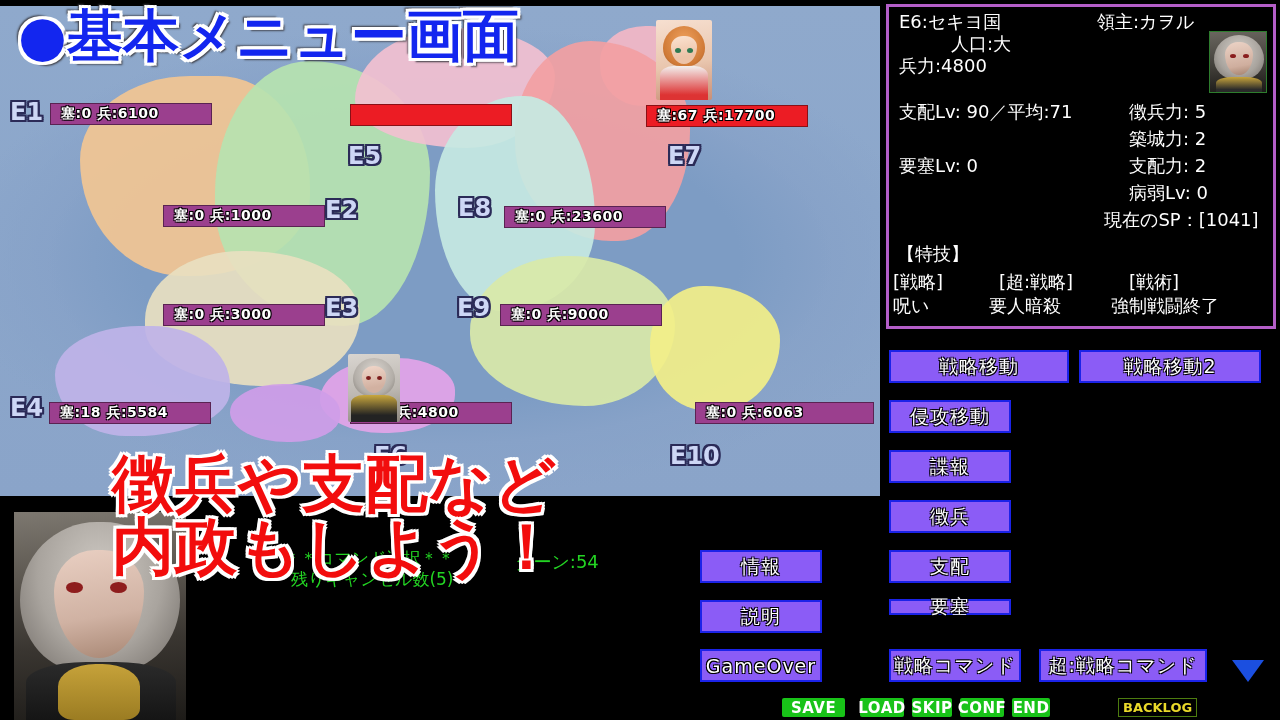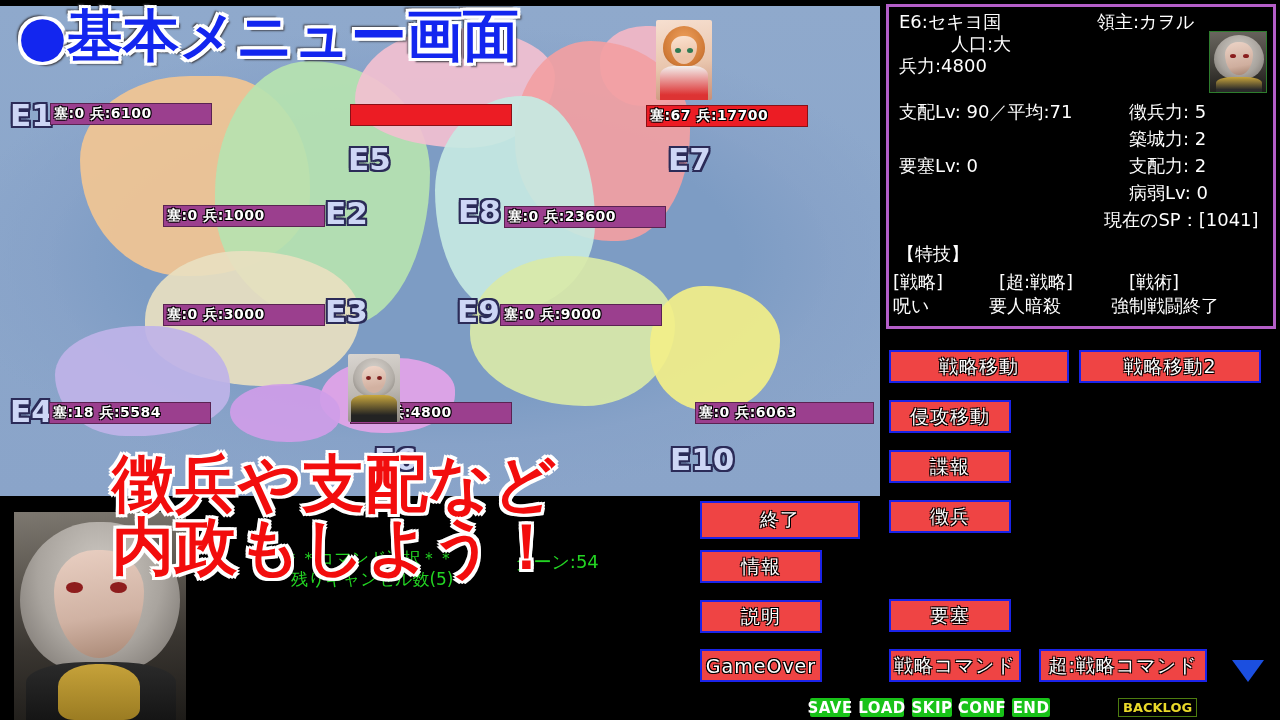--- a/index.html
+++ b/index.html
@@ -40,36 +40,36 @@
          border-radius: 42% 58% 50% 46% / 48% 44% 58% 50%; }
   .lm10{ left: 320px; top: 352px; width: 135px; height: 75px; background:#e3a4e8;
          border-radius: 54% 44% 50% 48% / 56% 44% 52% 46%; }
   .lm11{ left: 230px; top: 378px; width: 110px; height: 58px; background:#cf9de8;
          border-radius: 50% 50% 46% 54% / 50% 50% 46% 54%; }
   .lm12{ left: 600px; top: 20px; width: 95px; height: 80px; background:#f3b7c6;
          border-radius: 50% 48% 52% 46% / 44% 56% 48% 52%; }
 
   
   .terr-label {
-    position: absolute; color: #cdd6f5; font-size: 31px; font-weight: bold;
+    position: absolute; color: #cdd6f5; font-size: 24px; font-weight: bold;
     letter-spacing: 0px; line-height: 1;
     text-shadow:
       -2px -2px 0 #2b2b58, 2px -2px 0 #2b2b58, -2px 2px 0 #2b2b58, 2px 2px 0 #2b2b58,
       0 -2px 0 #2b2b58, 0 2px 0 #2b2b58, -2px 0 0 #2b2b58, 2px 0 0 #2b2b58;
     font-family: "DejaVu Sans", sans-serif;
   }
   
   .terr-bar {
     position: absolute; height: 22px; background: #9b3f8e;
     border: 1px solid #5a2352; display: flex; align-items: center;
   }
   .terr-bar.red { background: #ec1c24; border-color: #8a1016; }
   .terr-bar .bartext {
     color:#fff; font-size: 14px; font-weight: bold; white-space: nowrap;
-    padding-left: 3px; letter-spacing:.5px;
+    padding-left: 10px; letter-spacing:.5px;
     text-shadow: 1px 1px 0 #000, -1px 1px 0 #000, 1px -1px 0 #000, -1px -1px 0 #000;
     font-family: "DejaVu Sans", sans-serif;
   }
 
   
   .map-portrait { position: absolute; border-radius: 2px; overflow: hidden; }
   .face-a { background: linear-gradient(170deg,#f6dfd0 0%, #e9c6ae 55%, #c98f77 100%); }
   .face-b { background: linear-gradient(170deg,#d9d5d0 0%, #bdb8b2 55%, #8e887f 100%); }
 
   
@@ -178,21 +178,21 @@
     border-radius:50%; top:22px; }
   #ip-portrait .pe.l { left:20px; } #ip-portrait .pe.r { left:33px; }
   #ip-portrait .pb {
     position:absolute; left:6px; top:45px; width:46px; height:18px;
     background: linear-gradient(180deg,#c8a53c 0%,#2a2a2a 70%);
     border-radius: 34% 34% 0 0;
   }
 
   
   .gbtn {
-    position: absolute; background: #ef4444; border: 2px solid #1b23e8;
+    position: absolute; background: #8b5cf6; border: 2px solid #1b23e8;
     color:#fff; display:flex; align-items:center; justify-content:center;
     font-size: 19px; font-family:"DejaVu Sans", sans-serif; cursor: pointer;
     text-shadow: 1px 1px 0 #000, -1px 1px 0 #000, 1px -1px 0 #000, -1px -1px 0 #000;
     white-space: nowrap; letter-spacing: 1px;
   }
 
   
   #status-bar {
     position:absolute; left:0; bottom:0; width:1280px; height:24px; background:#000;
   }
@@ -340,38 +340,38 @@
       <div id="ip-portrait">
         <div class="ph"></div>
         <div class="pf"></div>
         <div class="pe l"></div>
         <div class="pe r"></div>
         <div class="pb"></div>
       </div>
     </div>
   </div>
 
-  <div class="gbtn" style="left:700px; top:501px; width:160px; height:38px;">終了</div>
   <div class="gbtn" style="left:700px; top:550px; width:122px; height:33px;">情報</div>
   <div class="gbtn" style="left:700px; top:600px; width:122px; height:33px;">説明</div>
   <div class="gbtn" style="left:700px; top:649px; width:122px; height:33px;">GameOver</div>
 
   <div class="gbtn" style="left:889px; top:350px; width:180px; height:33px;">戦略移動</div>
   <div class="gbtn" style="left:1079px; top:350px; width:182px; height:33px;">戦略移動2</div>
   <div class="gbtn" style="left:889px; top:400px; width:122px; height:33px;">侵攻移動</div>
   <div class="gbtn" style="left:889px; top:450px; width:122px; height:33px;">諜報</div>
   <div class="gbtn" style="left:889px; top:500px; width:122px; height:33px;">徴兵</div>
-  <div class="gbtn" style="left:889px; top:599px; width:122px; height:33px;">要塞</div>
+  <div class="gbtn" style="left:889px; top:550px; width:122px; height:33px;">支配</div>
+  <div class="gbtn" style="left:889px; top:599px; width:122px; height:16px;">要塞</div>
   <div class="gbtn" style="left:889px; top:649px; width:132px; height:33px;">戦略コマンド</div>
   <div class="gbtn" style="left:1039px; top:649px; width:168px; height:33px;">超:戦略コマンド</div>
 
   <div id="down-arrow"></div>
 
   <div id="status-bar">
-    <div class="sysbtn" style="left:810px; width:40px;">SAVE</div>
+    <div class="sysbtn" style="left:782px; width:63px;">SAVE</div>
     <div class="sysbtn" style="left:860px; width:44px;">LOAD</div>
     <div class="sysbtn" style="left:912px; width:40px;">SKIP</div>
     <div class="sysbtn" style="left:960px; width:44px;">CONF</div>
     <div class="sysbtn" style="left:1012px; width:38px;">END</div>
     <div id="backlog-btn">BACKLOG</div>
   </div>
 
 </div>
 
 </body></html>

